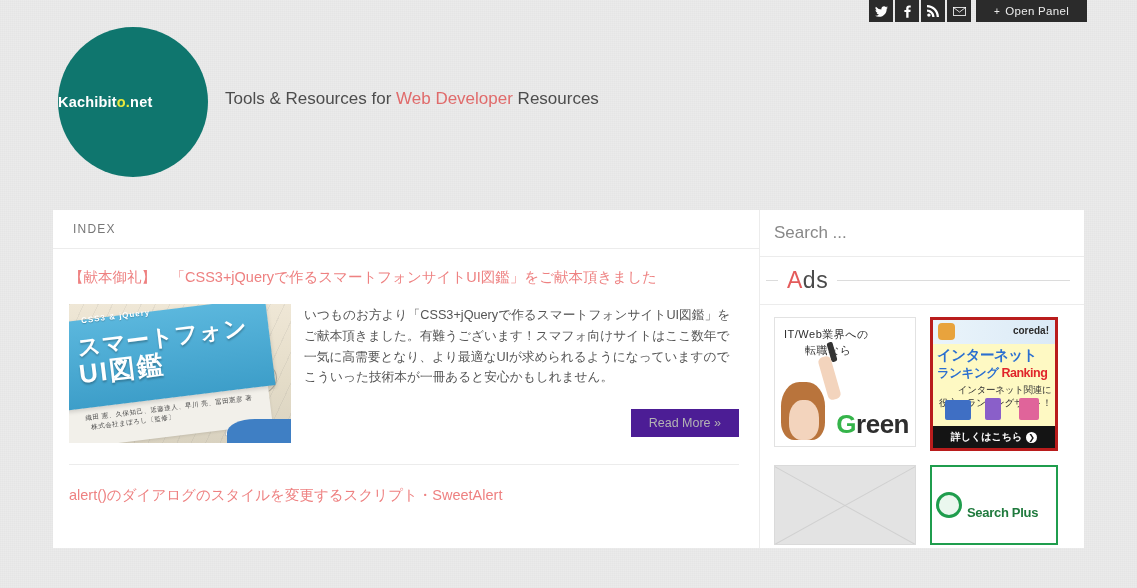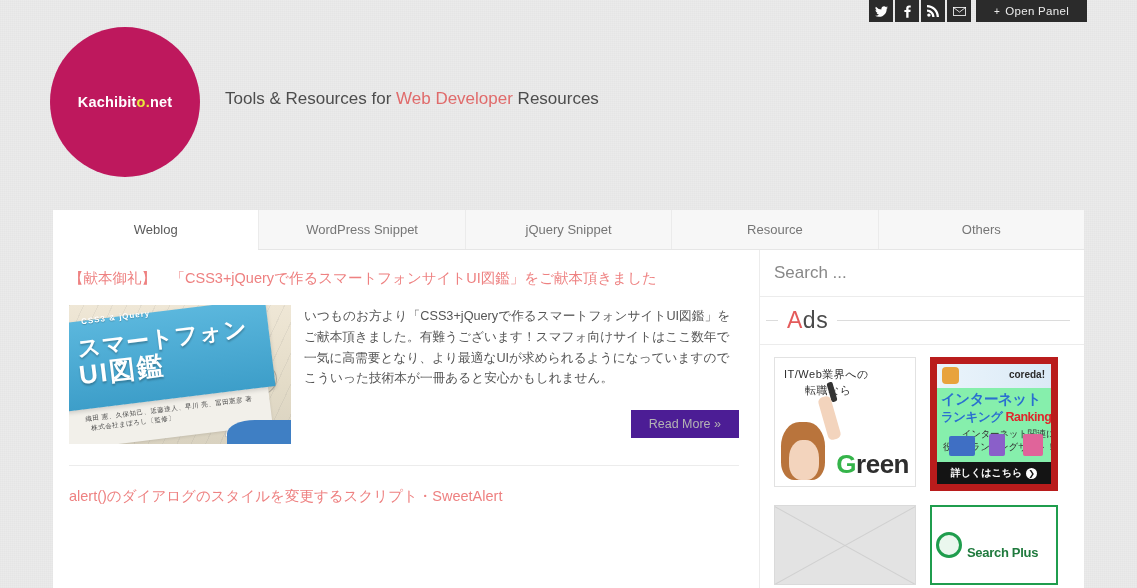--- a/index.html
+++ b/index.html
@@ -55,27 +55,27 @@
 
   
   .header {
     position: absolute;
     top: 27px; left: 0;
     width: 100%;
     height: 185px;
   }
   .logo-circle {
     position: absolute;
-    left: 50px; top: 0;
+    left: 58px; top: 0;
     width: 150px; height: 150px;
     border-radius: 50%;
-    background: #be185d;
-    display: flex;
-    align-items: center;
-    justify-content: center;
+    background: #0f766e;
+    display: flex;
+    align-items: center;
+    justify-content: flex-start;
   }
   .logo-text {
     color: #ffffff;
     font-size: 14.5px;
     font-weight: bold;
     letter-spacing: 0.2px;
     white-space: nowrap;
   }
   .logo-text .accent { color: #e8e83a; }
   .tagline {
@@ -389,22 +389,22 @@
   .ad-green .logo {
     position: absolute; right: 6px; bottom: 6px;
     font-size: 26px; font-weight: bold;
     color: #2e2e2e; letter-spacing: -0.5px;
   }
   .ad-green .logo .g { color: #35b44a; }
 
   
   .ad-coreda {
     width: 128px; height: 134px;
-    background: #86efac;
-    border: 7px solid #b91c1c;
+    background: #fef9c3;
+    border: 3px solid #b91c1c;
     position: relative;
     overflow: hidden;
   }
   .ad-coreda .top-stripe {
     position: absolute; top: 0; left: 0; right: 0; height: 24px;
     background: linear-gradient(90deg, #eaf4fb 0%, #dbeaf6 100%);
   }
   .ad-coreda .badge {
     position: absolute; top: 3px; left: 5px;
     width: 17px; height: 17px;
@@ -528,41 +528,27 @@
 
 <div class="header">
   <div class="logo-circle">
     <div class="logo-text"><span>Kachibit</span><span class="accent">o.</span><span>net</span></div>
   </div>
   <div class="tagline"><span>Tools &amp; Resources for </span><span class="hl">Web Developer</span><span> Resources</span></div>
 </div>
 
 <div class="wrap">
 
-  <div class="nav">
-    <div class="nav-tab active">
-        <span>Weblog</span>
+
+  <div class="body-area">
+
+    <div class="content">
+      <div class="breadcrumb">
+        <span>INDEX</span>
       </div>
-    <div class="nav-tab">
-        <span>WordPress Snippet</span>
-      </div>
-    <div class="nav-tab">
-        <span>jQuery Snippet</span>
-      </div>
-    <div class="nav-tab">
-        <span>Resource</span>
-      </div>
-    <div class="nav-tab">
-        <span>Others</span>
-      </div>
-  </div>
-
-  <div class="body-area">
-
-    <div class="content">
 
       <div class="article">
         <div class="article-title">【献本御礼】　「CSS3+jQueryで作るスマートフォンサイトUI図鑑」をご献本頂きました</div>
         <div class="article-row">
 
           <div class="thumb">
             <div class="bg-paper"></div>
             <div class="bg-lines"></div>
             <div class="plate"></div>
             <div class="pen"></div>

